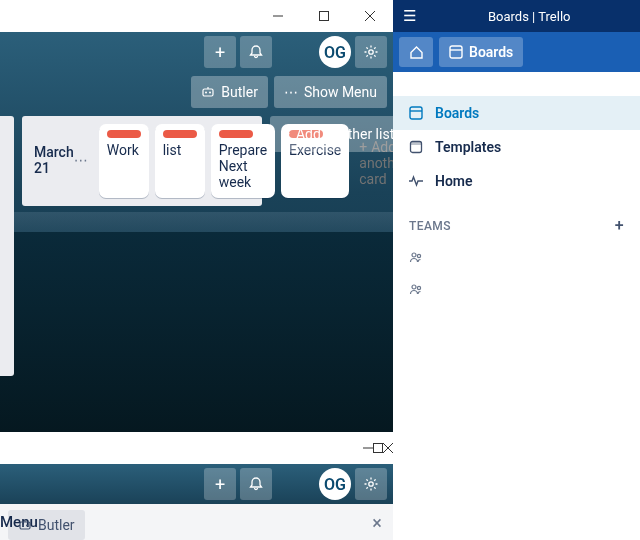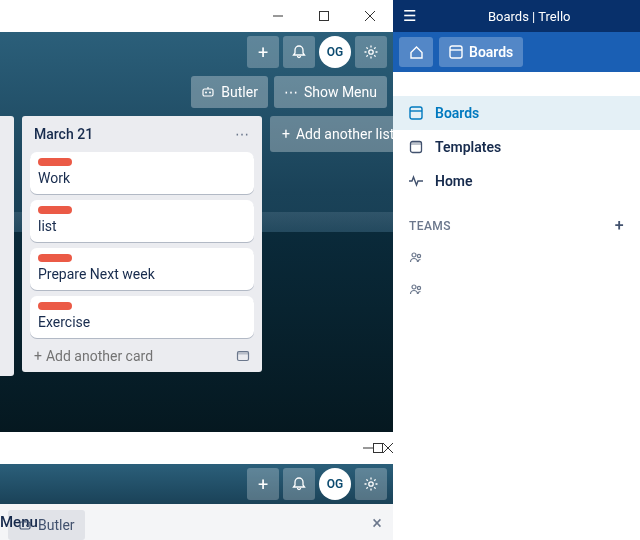--- a/index.html
+++ b/index.html
@@ -10,27 +10,27 @@
 
 .titlebar { height: 32px; background: #fff; display: flex; justify-content: flex-end; align-items: center; }
 .titlebar .win-btn { width: 46px; height: 32px; display: flex; align-items: center; justify-content: center; color: #333; }
 
 .board-bg { position: relative; height: 400px; background: linear-gradient(180deg, #2b5f7a 0%, #1a4258 40%, #0d3042 100%); overflow: hidden; }
 .bg-horizon { position:absolute; left:0; right:0; top:45%; height:40px; background: linear-gradient(180deg, rgba(180,200,220,0.15), transparent); }
 .bg-water { position:absolute; left:0; right:0; top:50%; bottom:0; background: linear-gradient(180deg, #0a2a3a, #051820); }
 
 .topbar { position: absolute; top: 4px; right: 6px; display: flex; gap: 4px; align-items: center; }
 .tb-btn { width: 32px; height: 32px; border-radius: 3px; background: rgba(255,255,255,0.25); display: flex; align-items: center; justify-content: center; color: #fff; font-size: 18px; }
-.avatar { width: 32px; height: 32px; border-radius: 50%; background: #fff; color: #0b4a6f; font-size: 12px; font-weight: 600; display: flex; align-items: center; justify-content: center; }
+.avatar { width: 32px; height: 32px; border-radius: 50%; background: #fff; color: #0b4a6f; font-size: 16px; font-weight: 600; display: flex; align-items: center; justify-content: center; margin-left: 43px; }
 .board-actions { position: absolute; top: 44px; right: 6px; display: flex; gap: 6px; }
 .pill-btn { height: 32px; padding: 0 10px; border-radius: 3px; background: rgba(255,255,255,0.30); color: #fff; font-size: 14px; display: flex; align-items: center; gap: 6px; }
 
 .lists-row { position: absolute; top: 84px; left: 0; display: flex; gap: 8px; align-items: flex-start; }
 .list-sliver { width: 14px; height: 260px; background: #ebecf0; border-radius: 0 3px 3px 0; }
-.list { width: 240px; background: #ebecf0; border-radius: 3px; padding: 8px; display: flex; flex-direction: column; gap: 6px; }
+.list { width: 240px; background: #ebecf0; border-radius: 3px; padding: 8px; display: flex; gap: 6px; }
 .list-head { display: flex; justify-content: space-between; align-items: center; padding: 2px 4px 4px; color: #172b4d; font-size: 14px; font-weight: 500; }
 .list-menu { color: #6b778c; letter-spacing: 1px; }
 .card { background: #fff; border-radius: 7px; padding: 6px 8px 8px; box-shadow: 0 1px 0 rgba(9,30,66,.25); font-size: 14px; color: #172b4d; }
 .label { display:block; width: 34px; height: 8px; border-radius: 4px; background: #eb5a46; margin-bottom: 4px; }
 .add-card-row { display:flex; align-items:center; justify-content:space-between; padding: 4px 4px 0; color: #737373; font-size: 14px; }
 .add-card-row .plus { margin-right: 4px; }
 .template-icon { color: #6b778c; font-size: 13px; }
 .add-list-btn { height: 36px; padding: 0 12px; border-radius: 3px; background: rgba(255,255,255,0.30); color: #fff; font-size: 14px; display:flex; align-items:center; gap:6px; margin-top:0; white-space:nowrap; }
 
 

